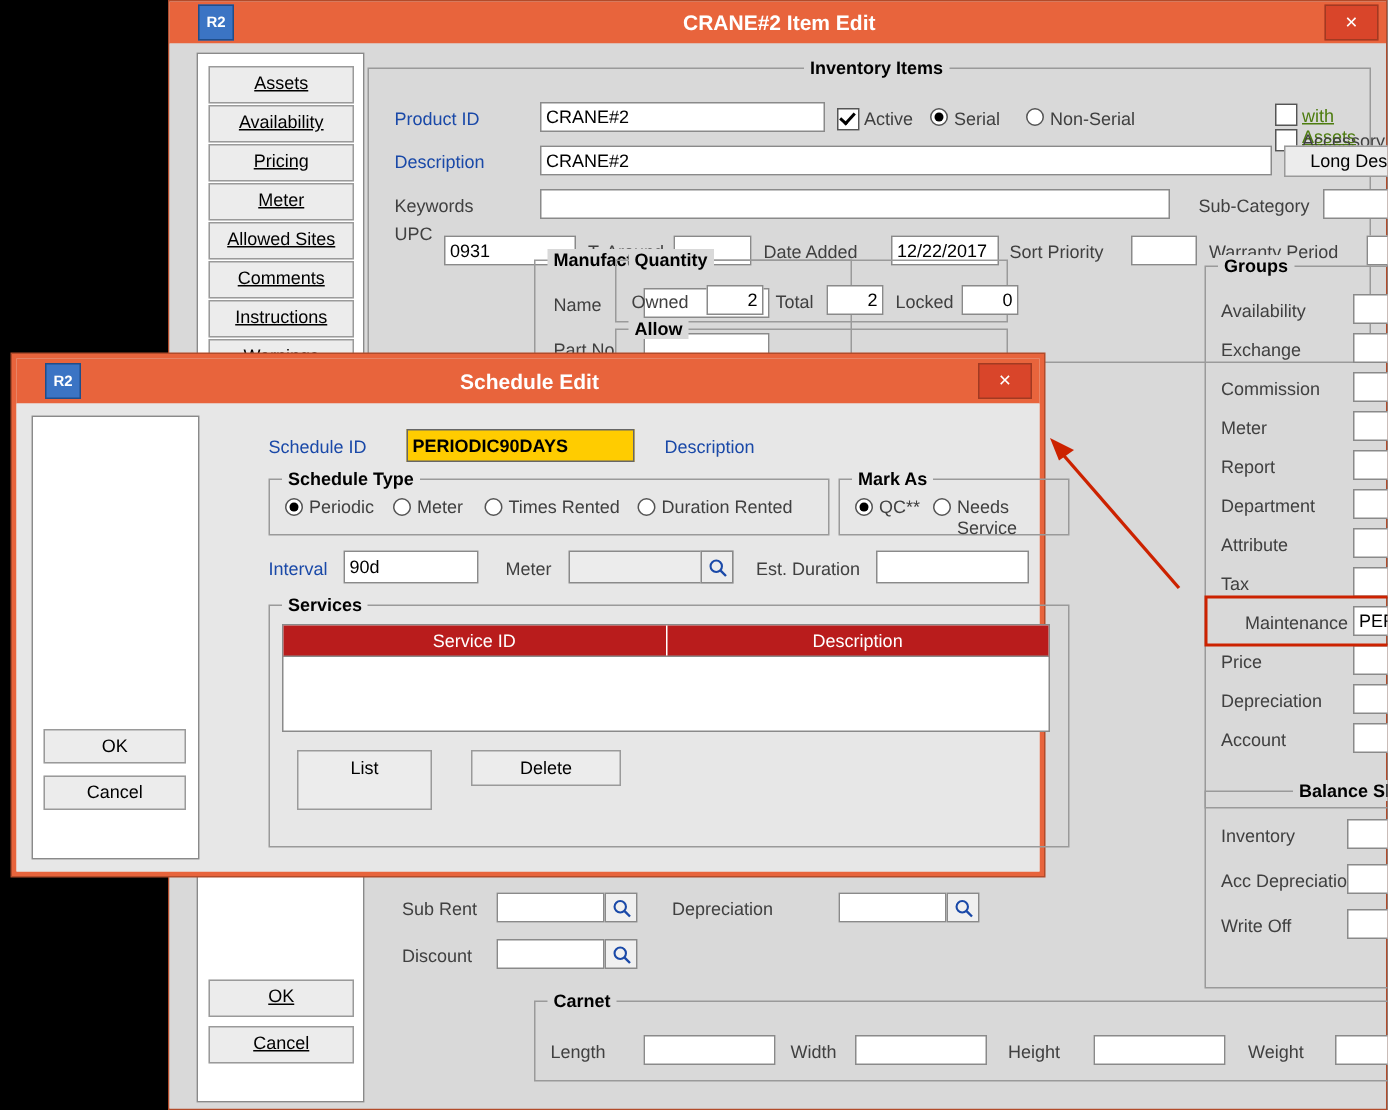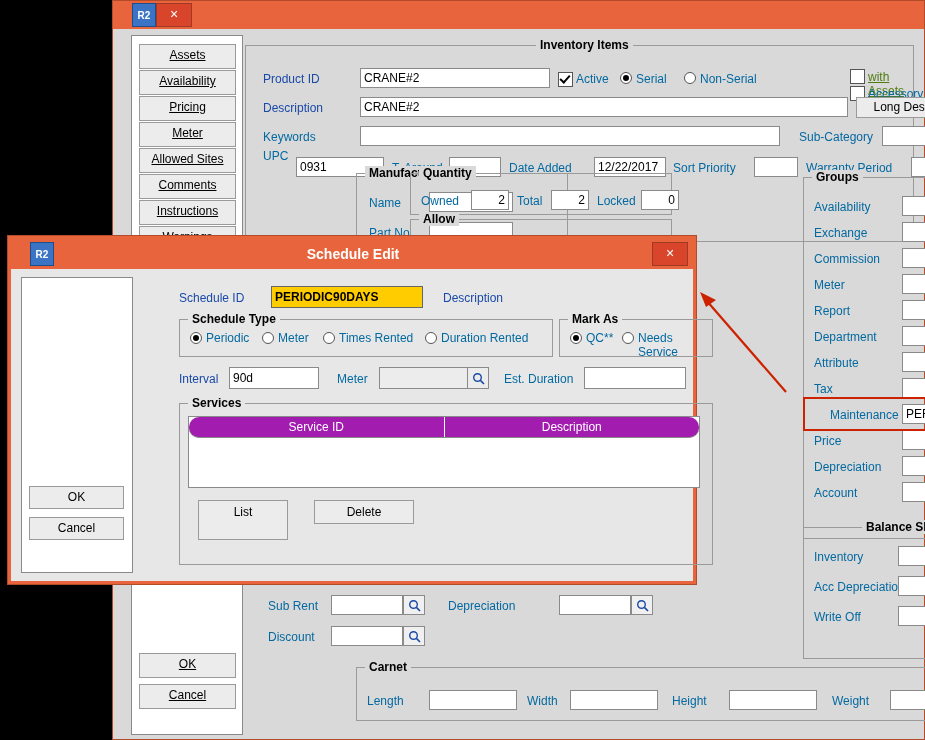--- a/index.html
+++ b/index.html
@@ -55,21 +55,21 @@
   .navbtn u{text-decoration:underline;}
 
   
   #inv-panel{
     position:absolute;left:132px;top:16px;right:10px;height:195px;
     border:1px solid #9a9a9a;background:#d9d9d9;
   }
   .grp-legend{
     position:absolute;top:-8px;background:#d9d9d9;padding:0 4px;font-weight:bold;font-size:12px;
   }
-  .lbl{position:absolute;font-size:12px;color:#0369a1;}
+  .lbl{position:absolute;font-size:12px;color:#404040;}
   .lbl-blue{color:#1a49a8;}
   .tin{
     position:absolute;background:#fff;border:1px solid #8a8a8a;
     height:20px;font-size:12px;padding:0 3px;box-sizing:border-box;
     font-family:"Liberation Sans", sans-serif;
     line-height:18px;
   }
   .tin.ro{background:#ececec;}
   .mag{
     position:absolute;width:22px;height:20px;background:#f0f0f0;border:1px solid #8a8a8a;
@@ -119,39 +119,39 @@
   }
   #sched-main{
     position:absolute;left:128px;top:8px;right:8px;bottom:8px;background:#e7e7e7;margin-left:32px;
   }
   .fieldset{position:absolute;border:1px solid #9a9a9a;}
   #svc-table{
     position:absolute;left:8px;top:80px;width:520px;height:78px;
     background:#fff;border:1px solid #8a8a8a;box-sizing:border-box;
   }
   #svc-head{
-    display:flex;height:20px;background:#a21caf;color:#fff;font-size:12px;
+    display:flex;height:20px;background:#b91c1c;color:#fff;font-size:12px;
     border-bottom:1px solid #8a8a8a;
-    border-radius:10px;
   }
   #svc-head div{display:flex;align-items:center;justify-content:center;}
   .note{
     position:absolute;left:6px;bottom:8px;width:530px;height:22px;
     background:#ececec;border:1px solid #9a9a9a;font-size:12px;
     display:flex;align-items:center;padding-left:5px;box-sizing:border-box;
   }
   .arrow-svg{position:absolute;left:690px;top:380px;pointer-events:none;}
 </style>
 </head>
 <body>
 
 <div id="item-window">
 
   <div class="titlebar">
     <div class="tb-icon">R2</div>
+    <div class="tb-title">CRANE#2 Item Edit</div>
     <div class="tb-close">×</div>
   </div>
 
   <div id="item-body">
 
     <div id="left-col">
       <div class="navbtn" style="top:8px"><u>Assets</u></div>
       <div class="navbtn" style="top:34px"><u>Availability</u></div>
       <div class="navbtn" style="top:60px"><u>Pricing</u></div>
       <div class="navbtn" style="top:86px"><u>Meter</u></div>

